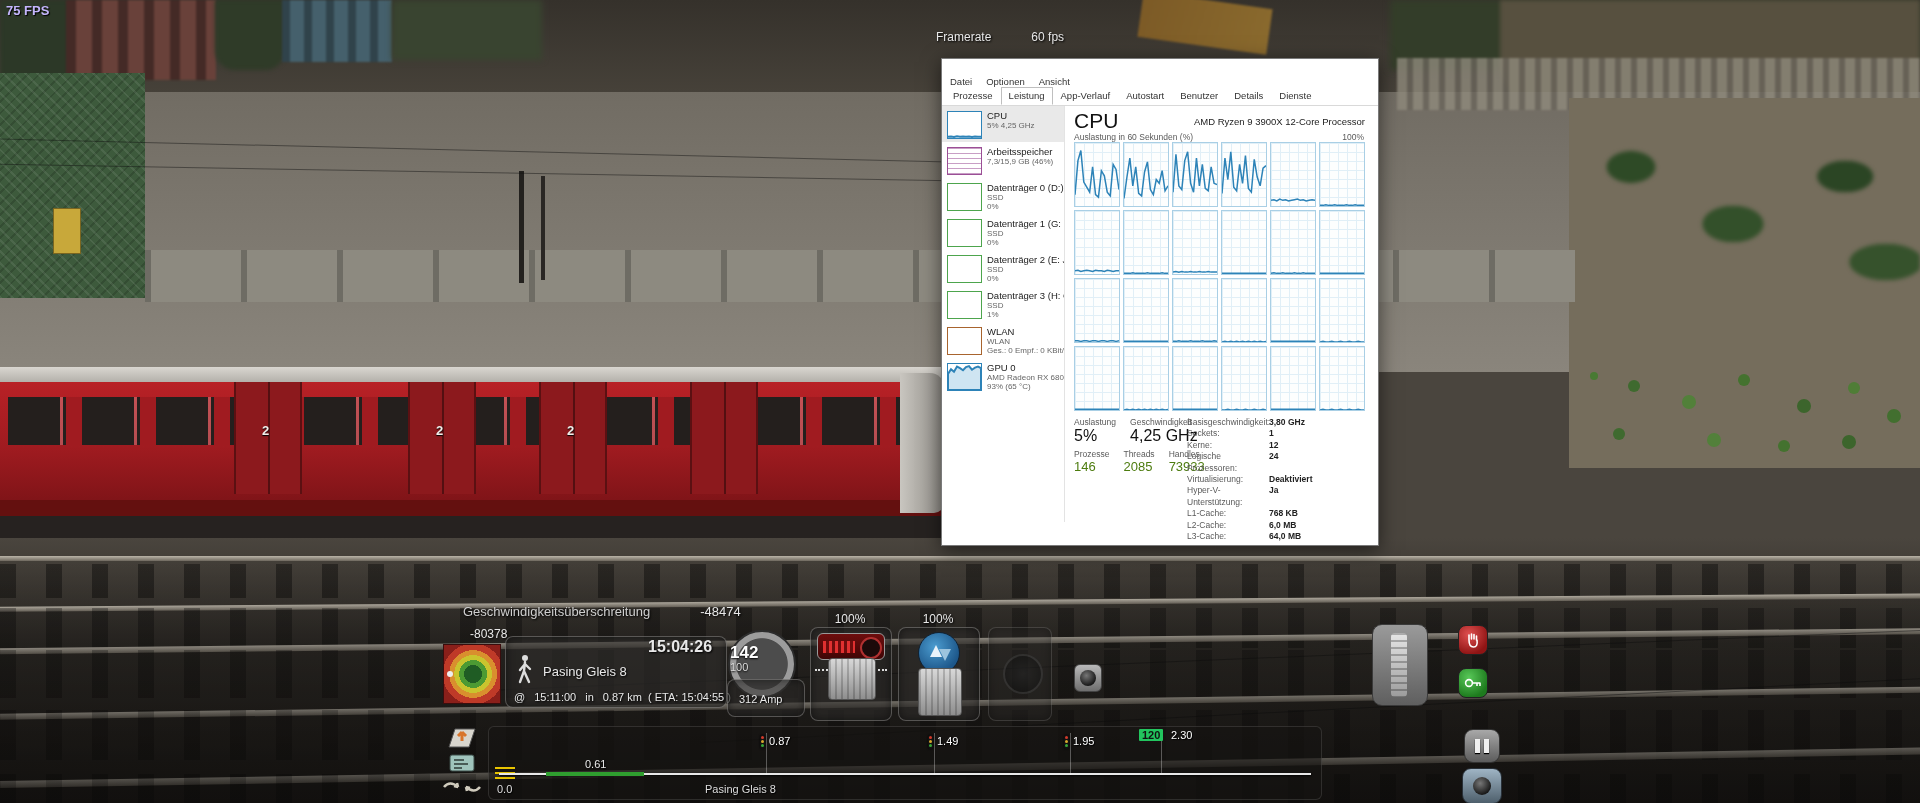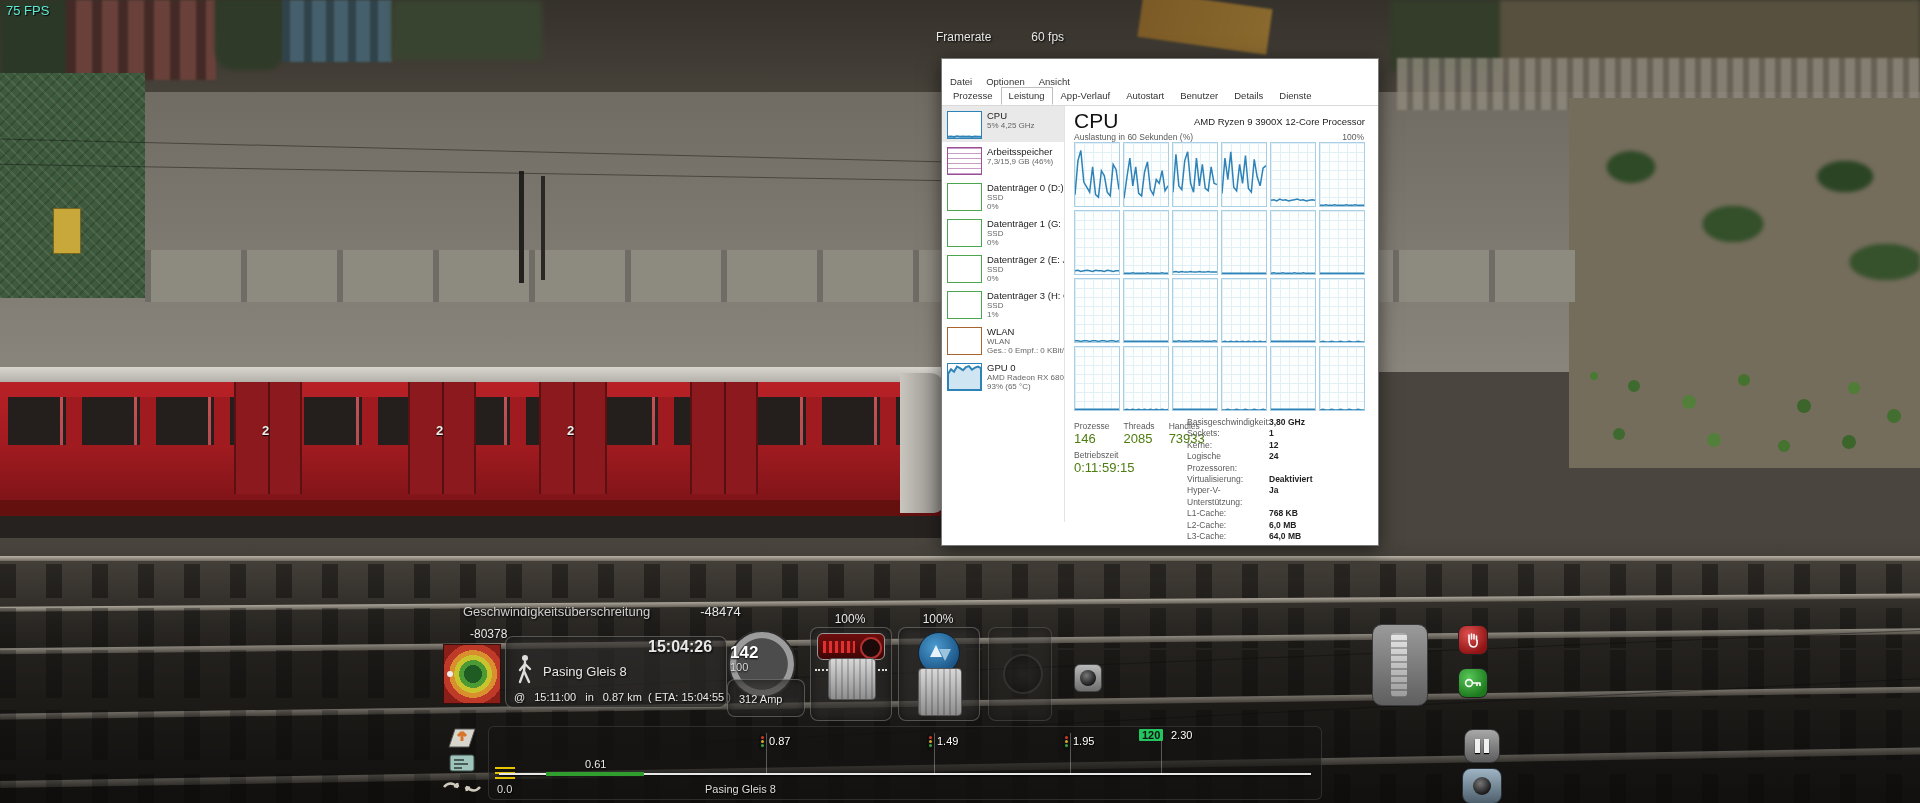--- a/index.html
+++ b/index.html
@@ -59,21 +59,21 @@
   .train-nose{left:900px;top:6px;width:44px;height:140px;background:linear-gradient(90deg,#c9c6c0,#8f8c86);border-radius:0 14px 10px 0;}
 
   
   .tracks{left:0;top:538px;width:1920px;height:265px;background:linear-gradient(#4a453e,#2b2824 40%,#201d1a);}
   .sleepers{position:absolute;left:0;width:1920px;background:repeating-linear-gradient(90deg,rgba(0,0,0,.38) 0 16px,transparent 16px 46px);}
   .rail{position:absolute;left:0;width:1960px;background:linear-gradient(#bab4a8,#6e685e);}
   .vignette{left:0;top:560px;width:1920px;height:243px;background:linear-gradient(rgba(0,0,0,0),rgba(0,0,0,.45));}
 
   
   .hud-text{color:#e8e8e8;text-shadow:1px 1px 2px #000;}
-  .fps{left:6px;top:3px;color:#5eead4;font-size:13px;font-weight:normal;text-shadow:1px 1px 1px #000;}
+  .fps{left:6px;top:3px;color:#c4b5fd;font-size:13px;font-weight:bold;text-shadow:1px 1px 1px #000;}
   .framerate{left:936px;top:30px;font-size:12px;}
   .framerate b{font-weight:normal;margin-left:40px;}
   .overspeed{left:463px;top:604px;font-size:13px;color:#cfcfcf;}
   .overspeed b{font-weight:normal;margin-left:50px;color:#e8e8e8;}
   .score{left:470px;top:627px;font-size:12px;}
   .radar{left:443px;top:644px;width:56px;height:58px;border:1px solid #3a0d0d;
     background:radial-gradient(circle at 52% 50%,#1f5c24 0 22%,#4c9a33 22% 34%,#c9c42e 34% 46%,#d98f2e 46% 58%,#bf3a28 58% 74%,#8a1f1a 74% 100%),#8a1f1a;}
   .radar-dot{left:447px;top:671px;width:6px;height:6px;border-radius:50%;background:#eee;}
   .hud-panel{background:rgba(48,46,44,.58);border:1px solid rgba(210,210,210,.28);border-radius:8px;
     box-shadow:inset 0 0 8px rgba(0,0,0,.5);}
@@ -746,38 +746,44 @@
               </svg>
             </div>
             <div class="core-cell">
               <svg viewBox="0 0 100 100" preserveAspectRatio="none">
                 <polyline points="0.0,100 6.7,99 13.3,100 20.0,100 26.7,99 33.3,100 40.0,100 46.7,99 53.3,100 60.0,100 66.7,99 73.3,100 80.0,100 86.7,99 93.3,100 100.0,100" fill="none" stroke="#2d83b8" stroke-width="1.5" vector-effect="non-scaling-stroke"></polyline>
               </svg>
             </div>
           </div>
 
         <div class="abs stats">
+          <div style="display:flex;gap:14px;">
+            <div>
+                <div class="stat-label">Auslastung</div>
+                 <div class="stat-big">5%</div>
+              </div>
+            <div>
+                <div class="stat-label">Geschwindigkeit</div>
+                 <div class="stat-big">4,25 GHz</div>
+              </div>
+          </div>
           <div style="display:flex;gap:14px;margin-top:4px;">
             <div>
                 <div class="stat-label">Prozesse</div>
                  <div class="stat-mid">146</div>
               </div>
             <div>
                 <div class="stat-label">Threads</div>
                  <div class="stat-mid">2085</div>
               </div>
             <div>
                 <div class="stat-label">Handles</div>
                  <div class="stat-mid">73933</div>
               </div>
           </div>
-          <div style="margin-top:4px;">
-            <div class="stat-label">Betriebszeit</div>
-            <div class="stat-mid">0:11:59:15</div>
-          </div>
         </div>
 
         <div class="abs details-col">
           <div class="det-row">
               <span>Basisgeschwindigkeit:</span>
               <span>3,80 GHz</span>
             </div>
           <div class="det-row">
               <span>Sockets:</span>
               <span>1</span>

